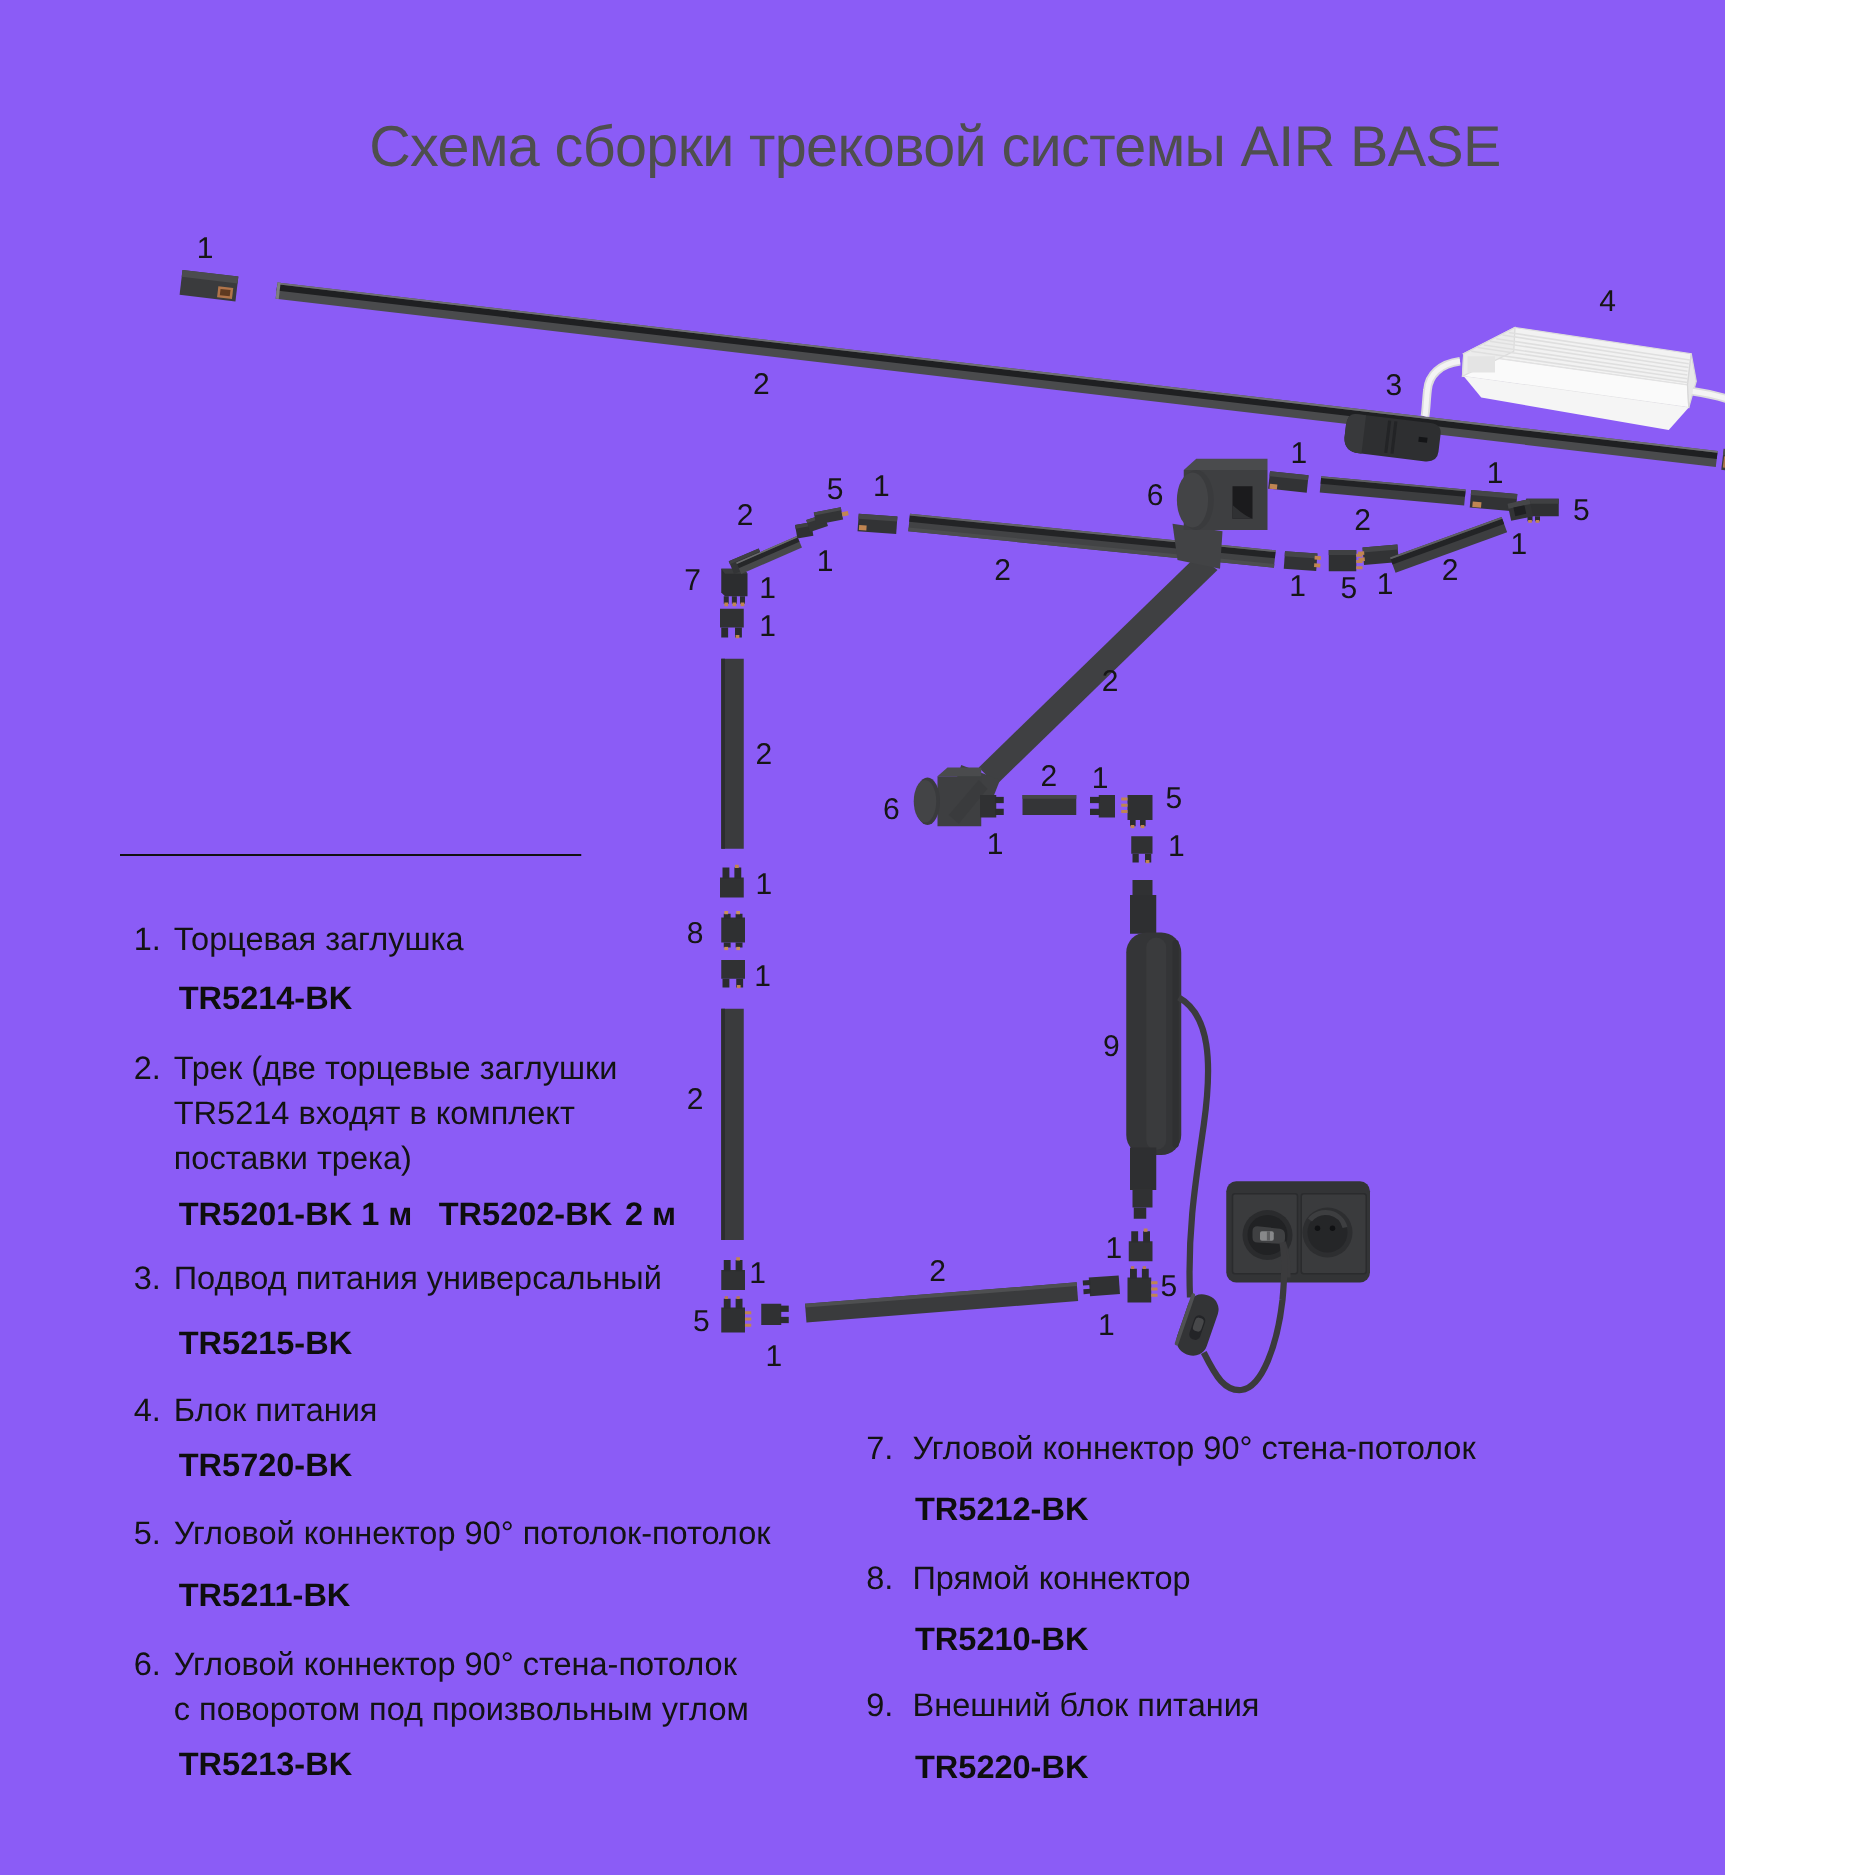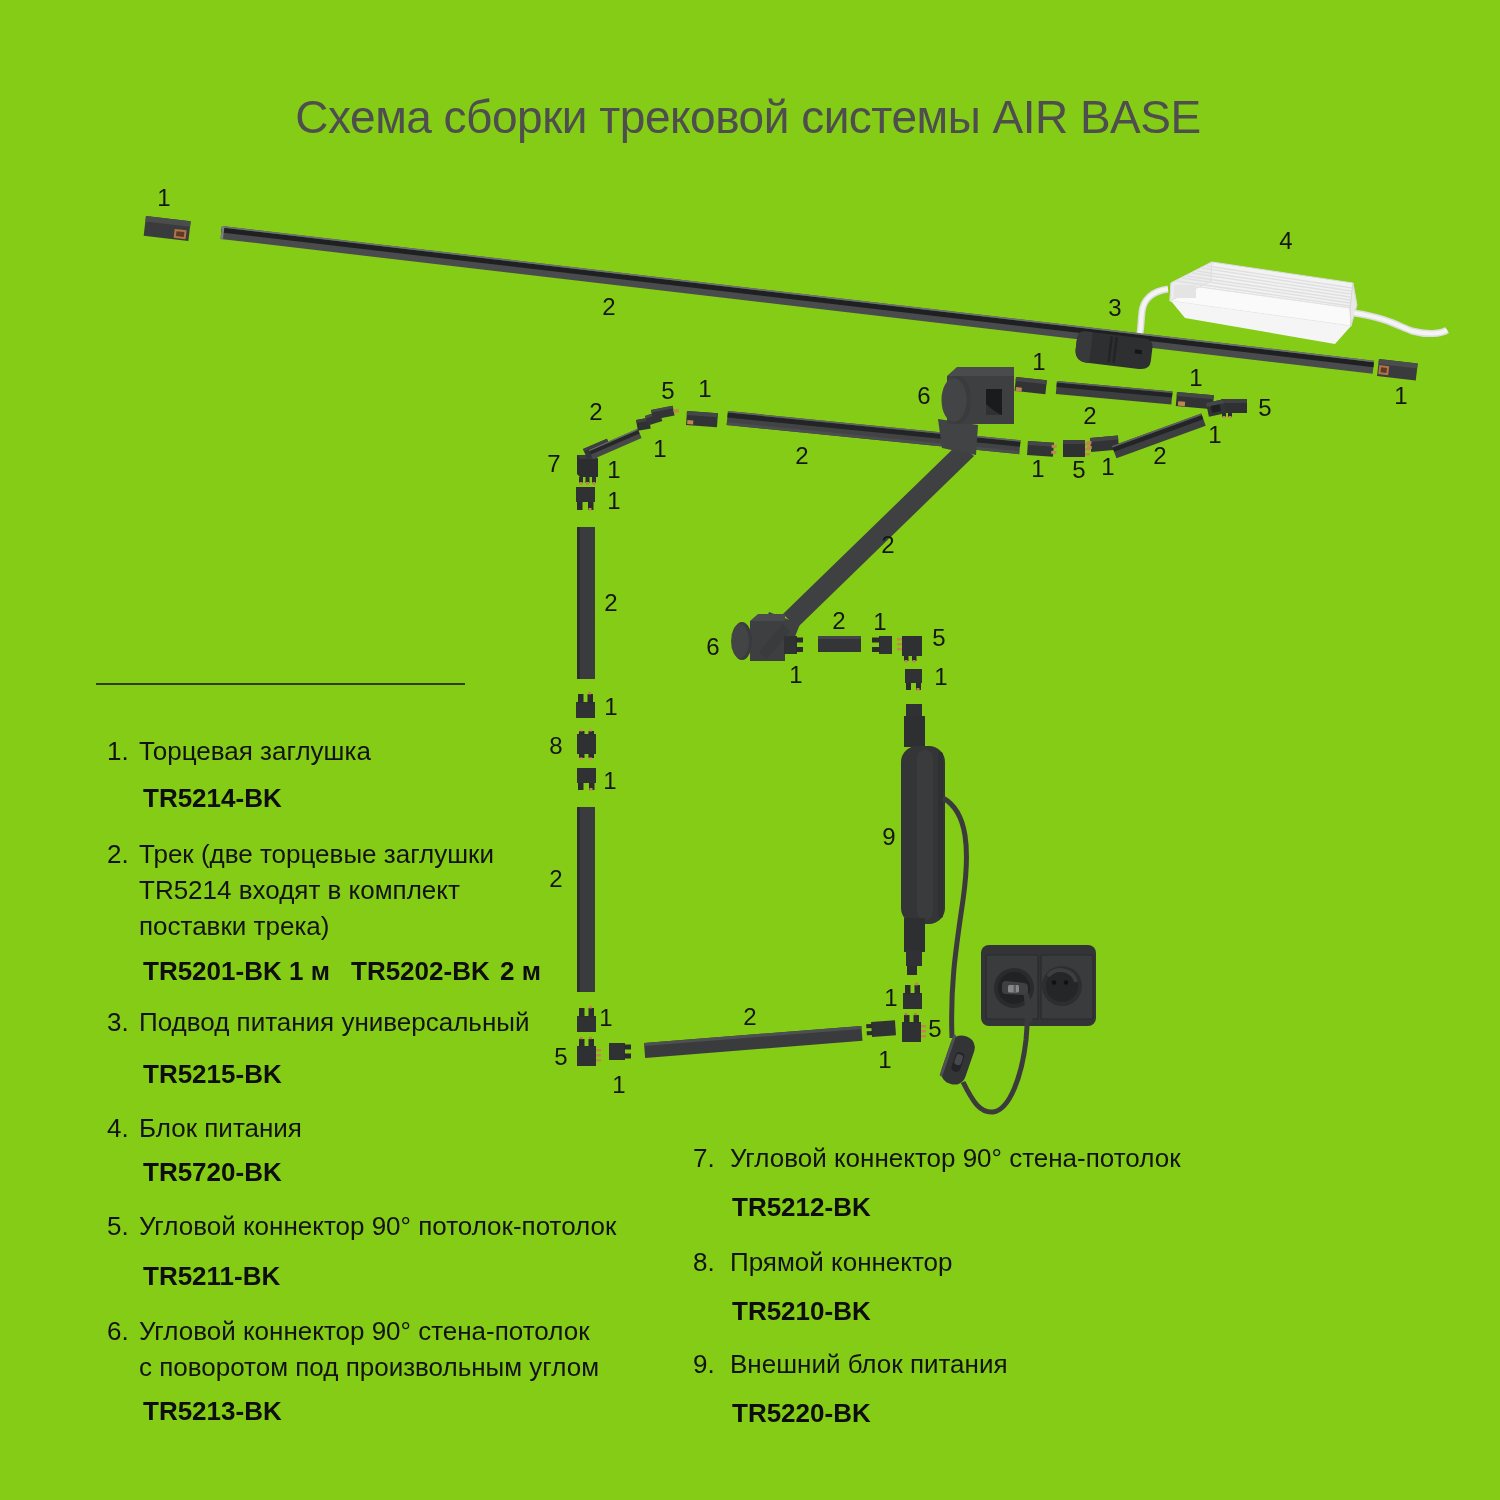--- a/index.html
+++ b/index.html
@@ -1,16 +1,16 @@
 <!DOCTYPE html>
 <html><head>
 <meta charset="utf-8">
 <style>
   html,body{margin:0;padding:0;background:#ffffff;}
-  #page{position:relative;width:1500px;height:1500px;background:#84cc16;overflow:hidden;
+  #page{position:relative;width:1380px;height:1500px;background:#8b5cf6;overflow:hidden;
         font-family:"Liberation Sans", sans-serif;text-decoration:underline;}
   svg{position:absolute;left:0;top:0;}
   text{font-family:"Liberation Sans", sans-serif;}
   .num{font-size:24px;fill:#161616;}
   .leg{font-size:26px;fill:#131313;letter-spacing:0px;}
   .legb{font-size:26px;font-weight:bold;fill:#0e0e0e;letter-spacing:0px;}
 </style>
 </head>
 <body>
 <div id="page">

